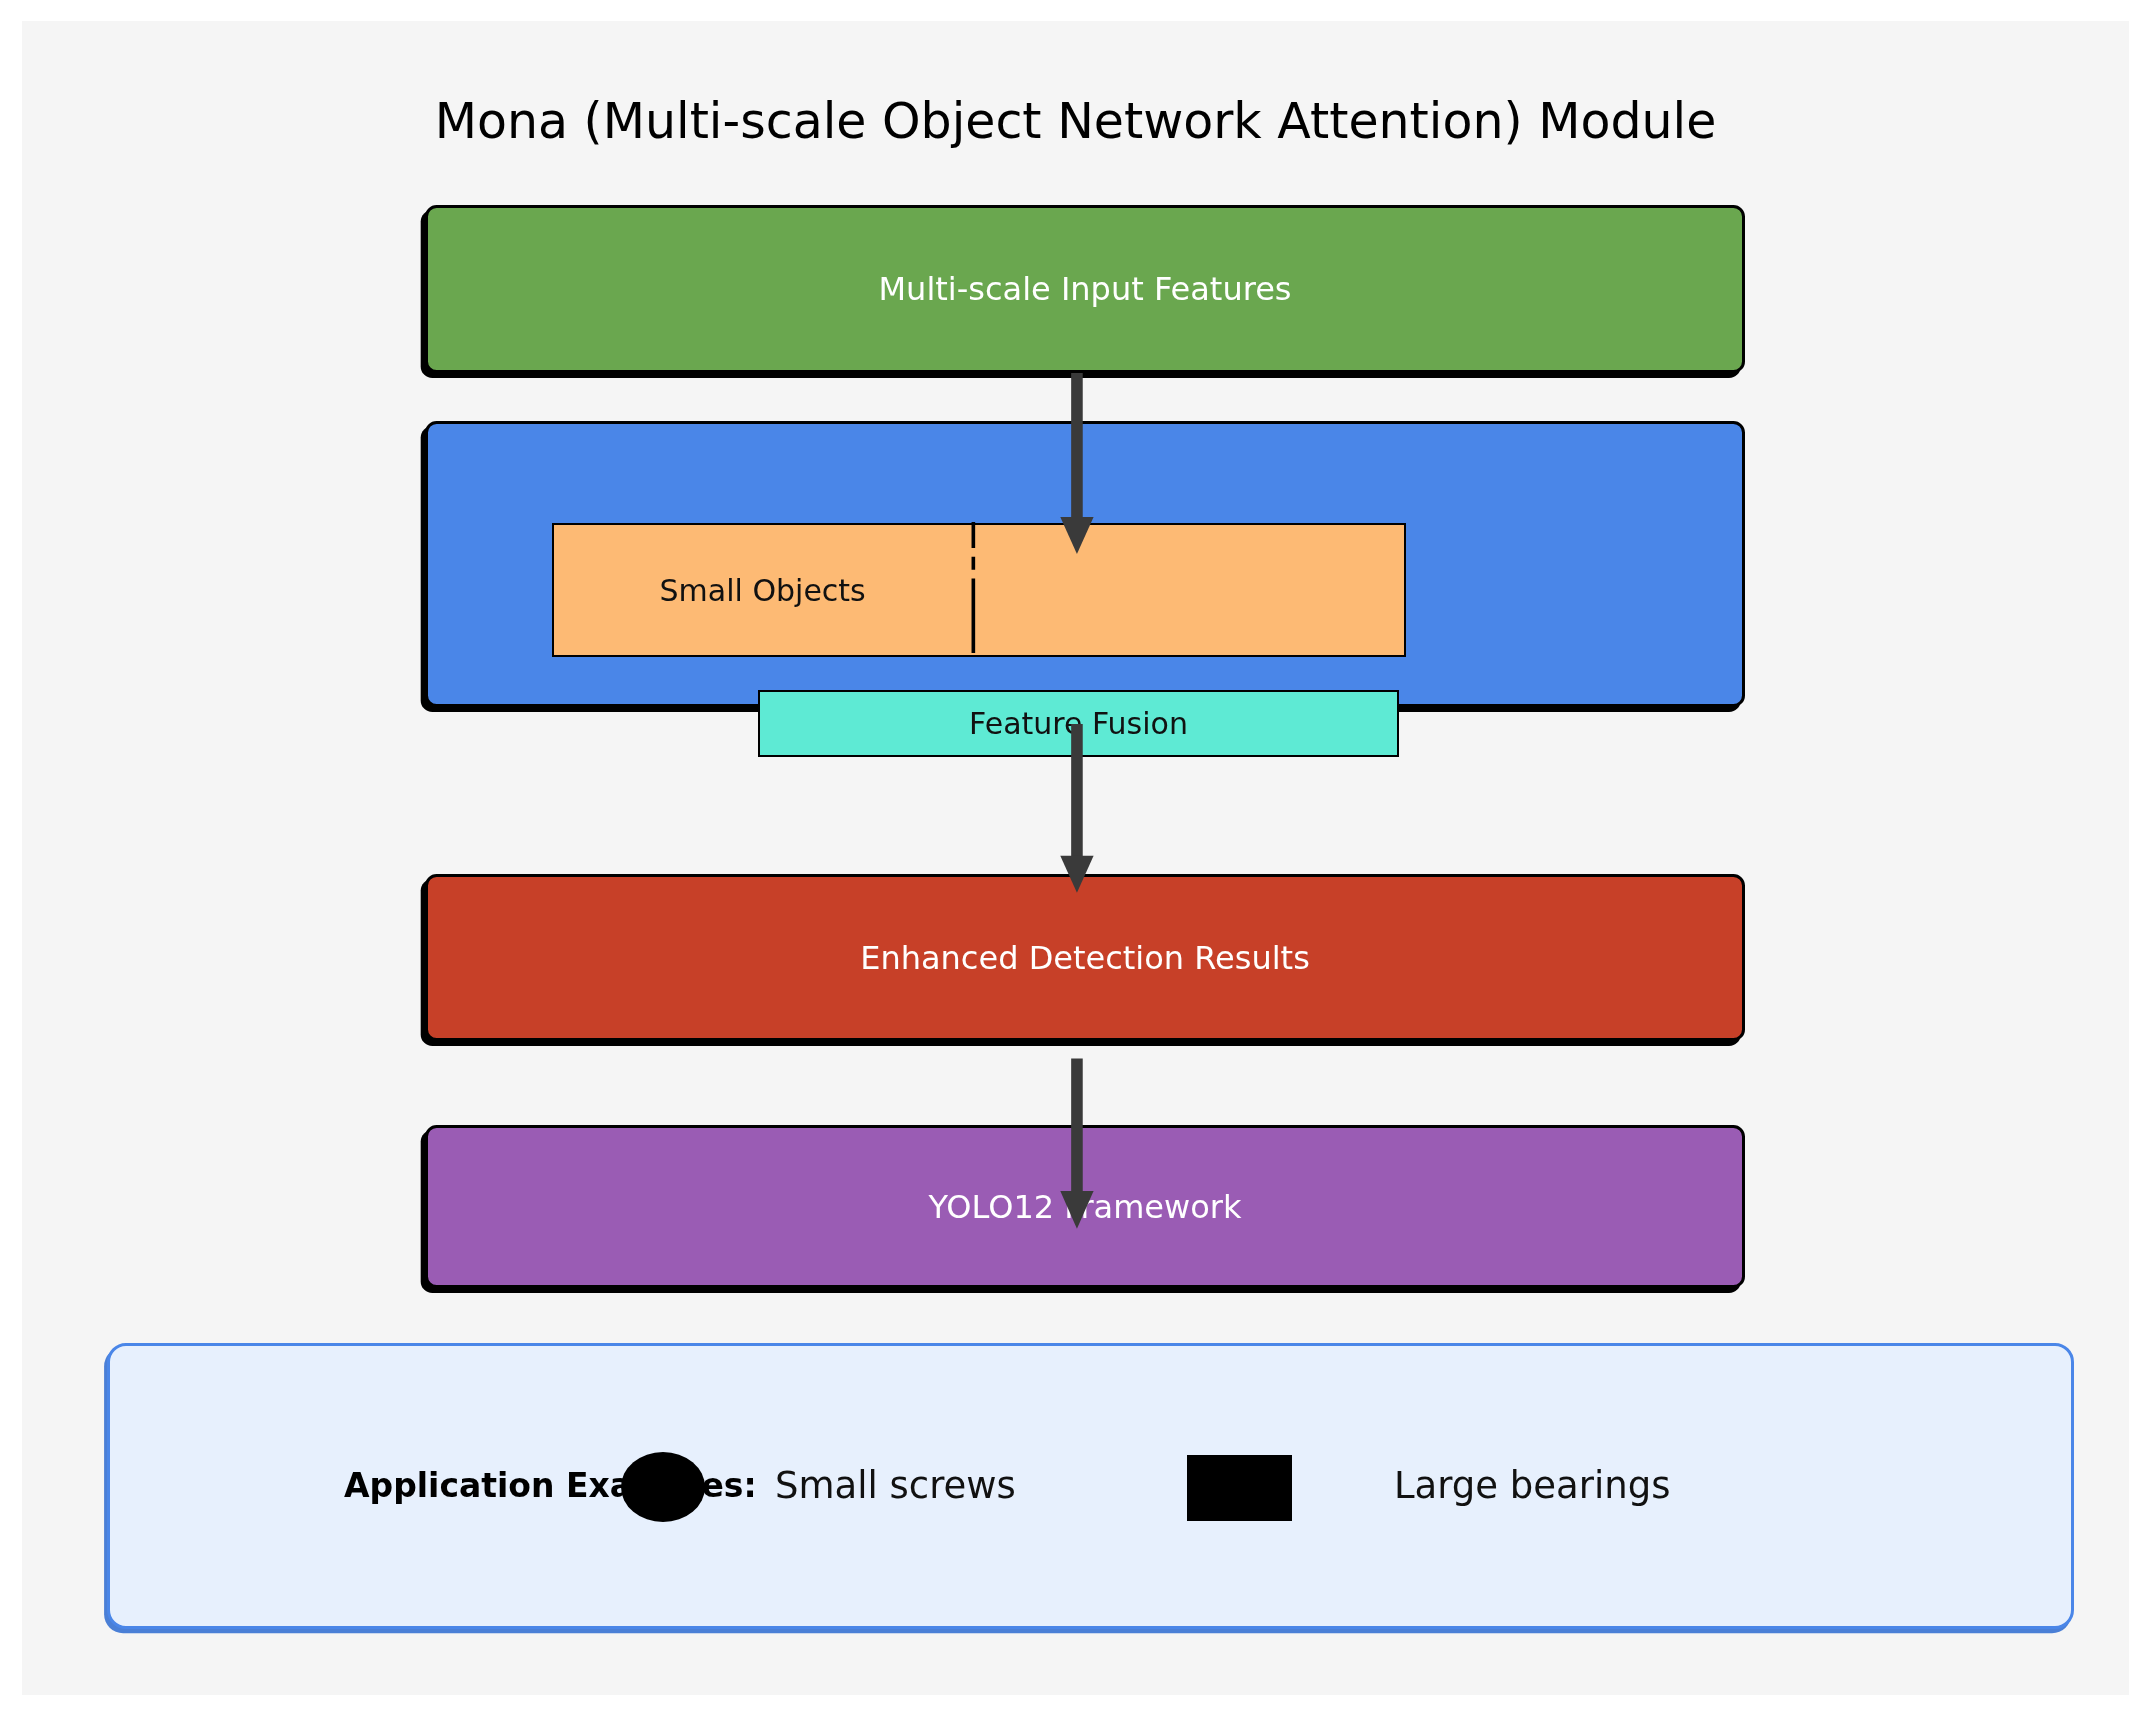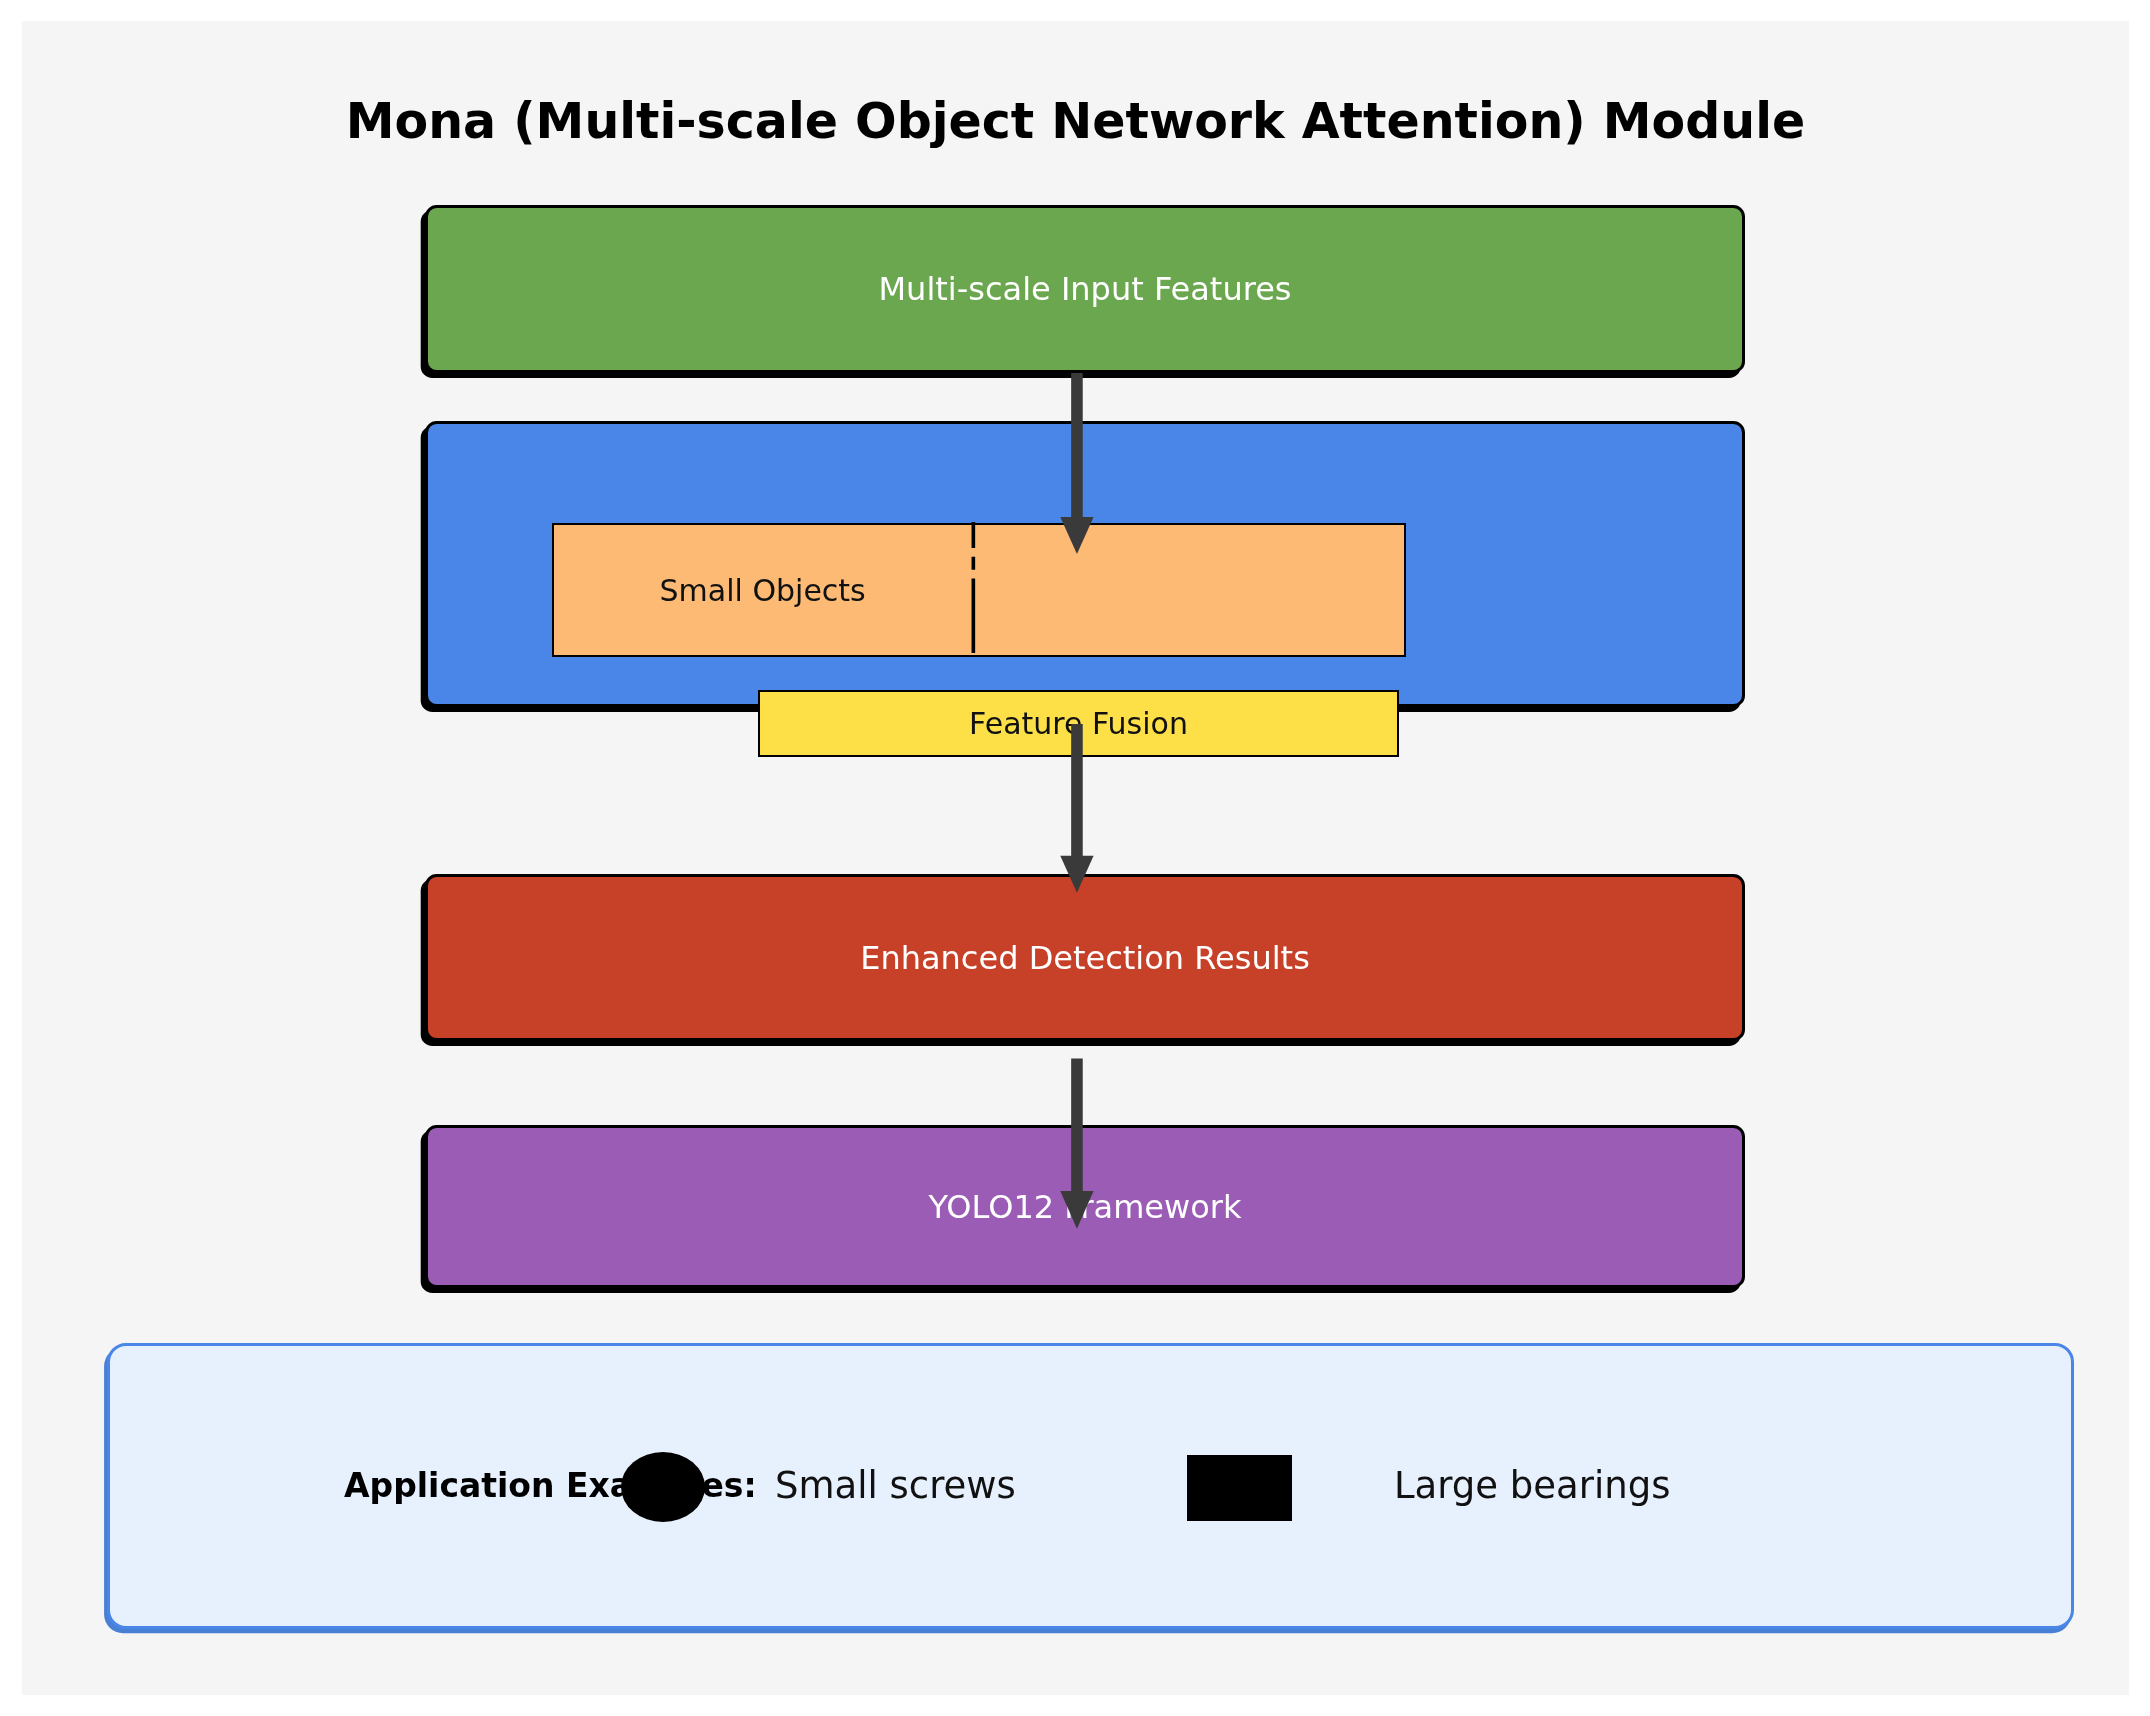--- a/index.html
+++ b/index.html
@@ -20,21 +20,21 @@
     position: absolute;
     left: 22px; top: 21px;
     width: 2107px; height: 1674px;
   }
   .title {
     position: absolute;
     left: 0; top: 93px;
     width: 100%;
     text-align: center;
     font-size: 49px;
-    font-weight: bold;
+    font-weight: normal;
     color: #000000;
     letter-spacing: 0px;
   }
   .node {
     position: absolute;
     box-sizing: border-box;
     border: 3.6px solid #000000;
     border-radius: 11.6px;
     box-shadow: -4.3px 5px 0 #000000;
     display: flex;
@@ -73,21 +73,21 @@
     position: absolute;
     left: 415px; top: -2.9px;
     width: 8.7px; height: 131px;
     overflow: visible;
   }
   .fusion-box {
     position: absolute;
     left: 758px; top: 690px;
     width: 641px; height: 67px;
     box-sizing: border-box;
-    background: #fde047;
+    background: #5eead4;
     border: 2.9px solid #000000;
     display: flex;
     align-items: center;
     justify-content: center;
     font-size: 30px;
     color: #111111;
     z-index: 3;
   }
   .panel {
     position: absolute;

